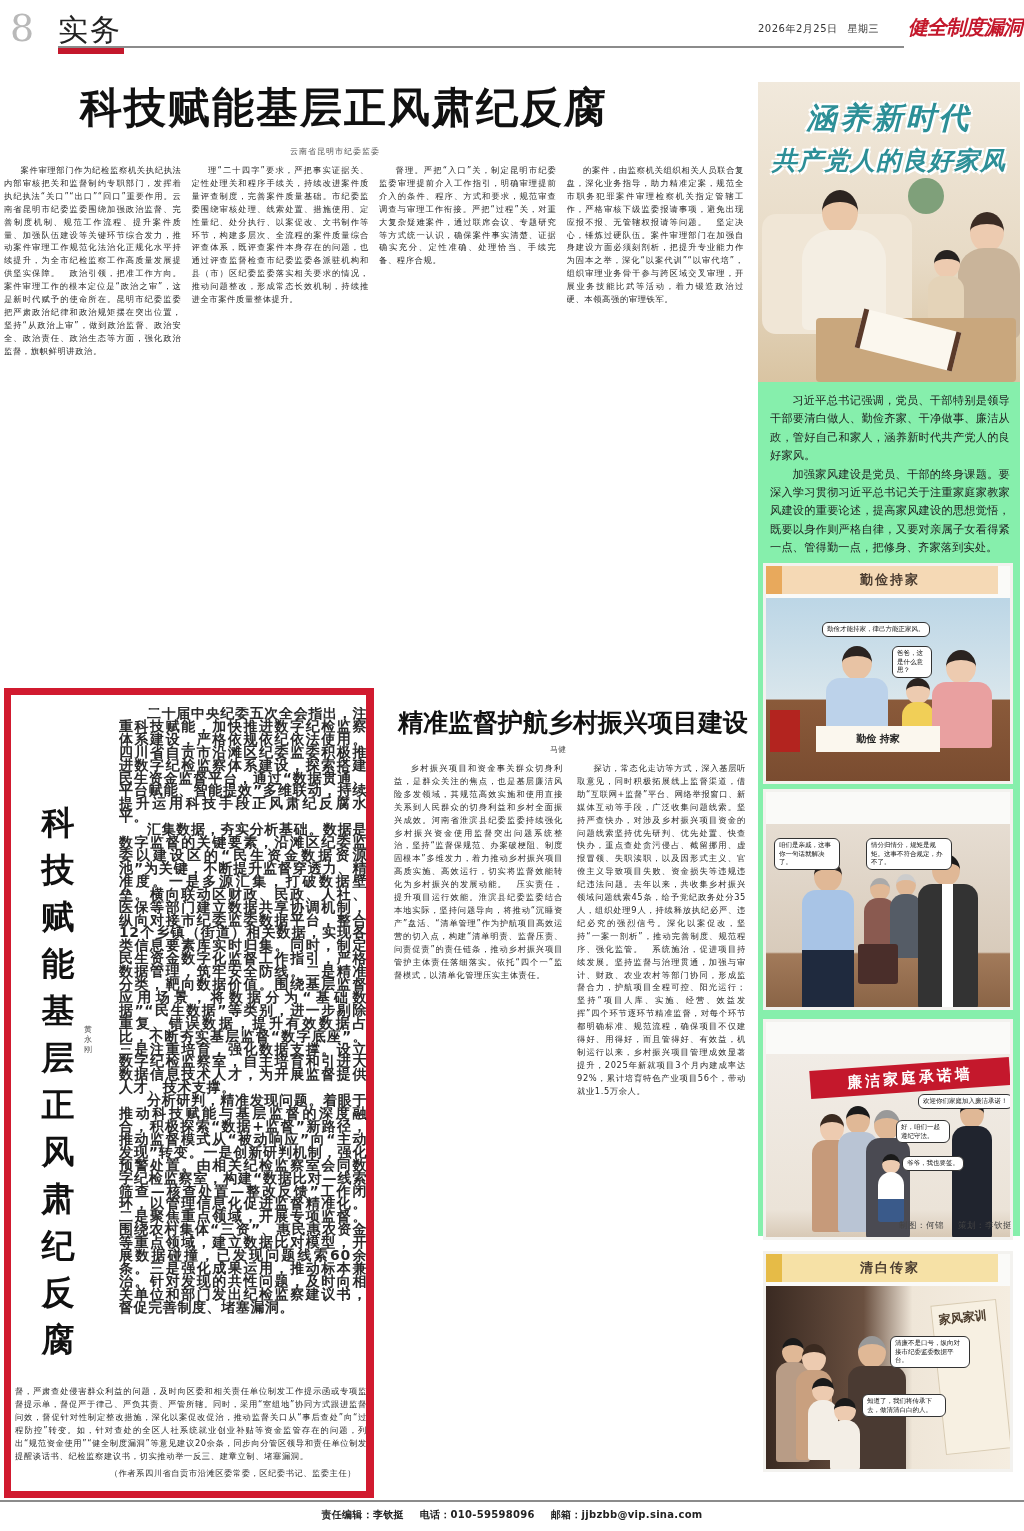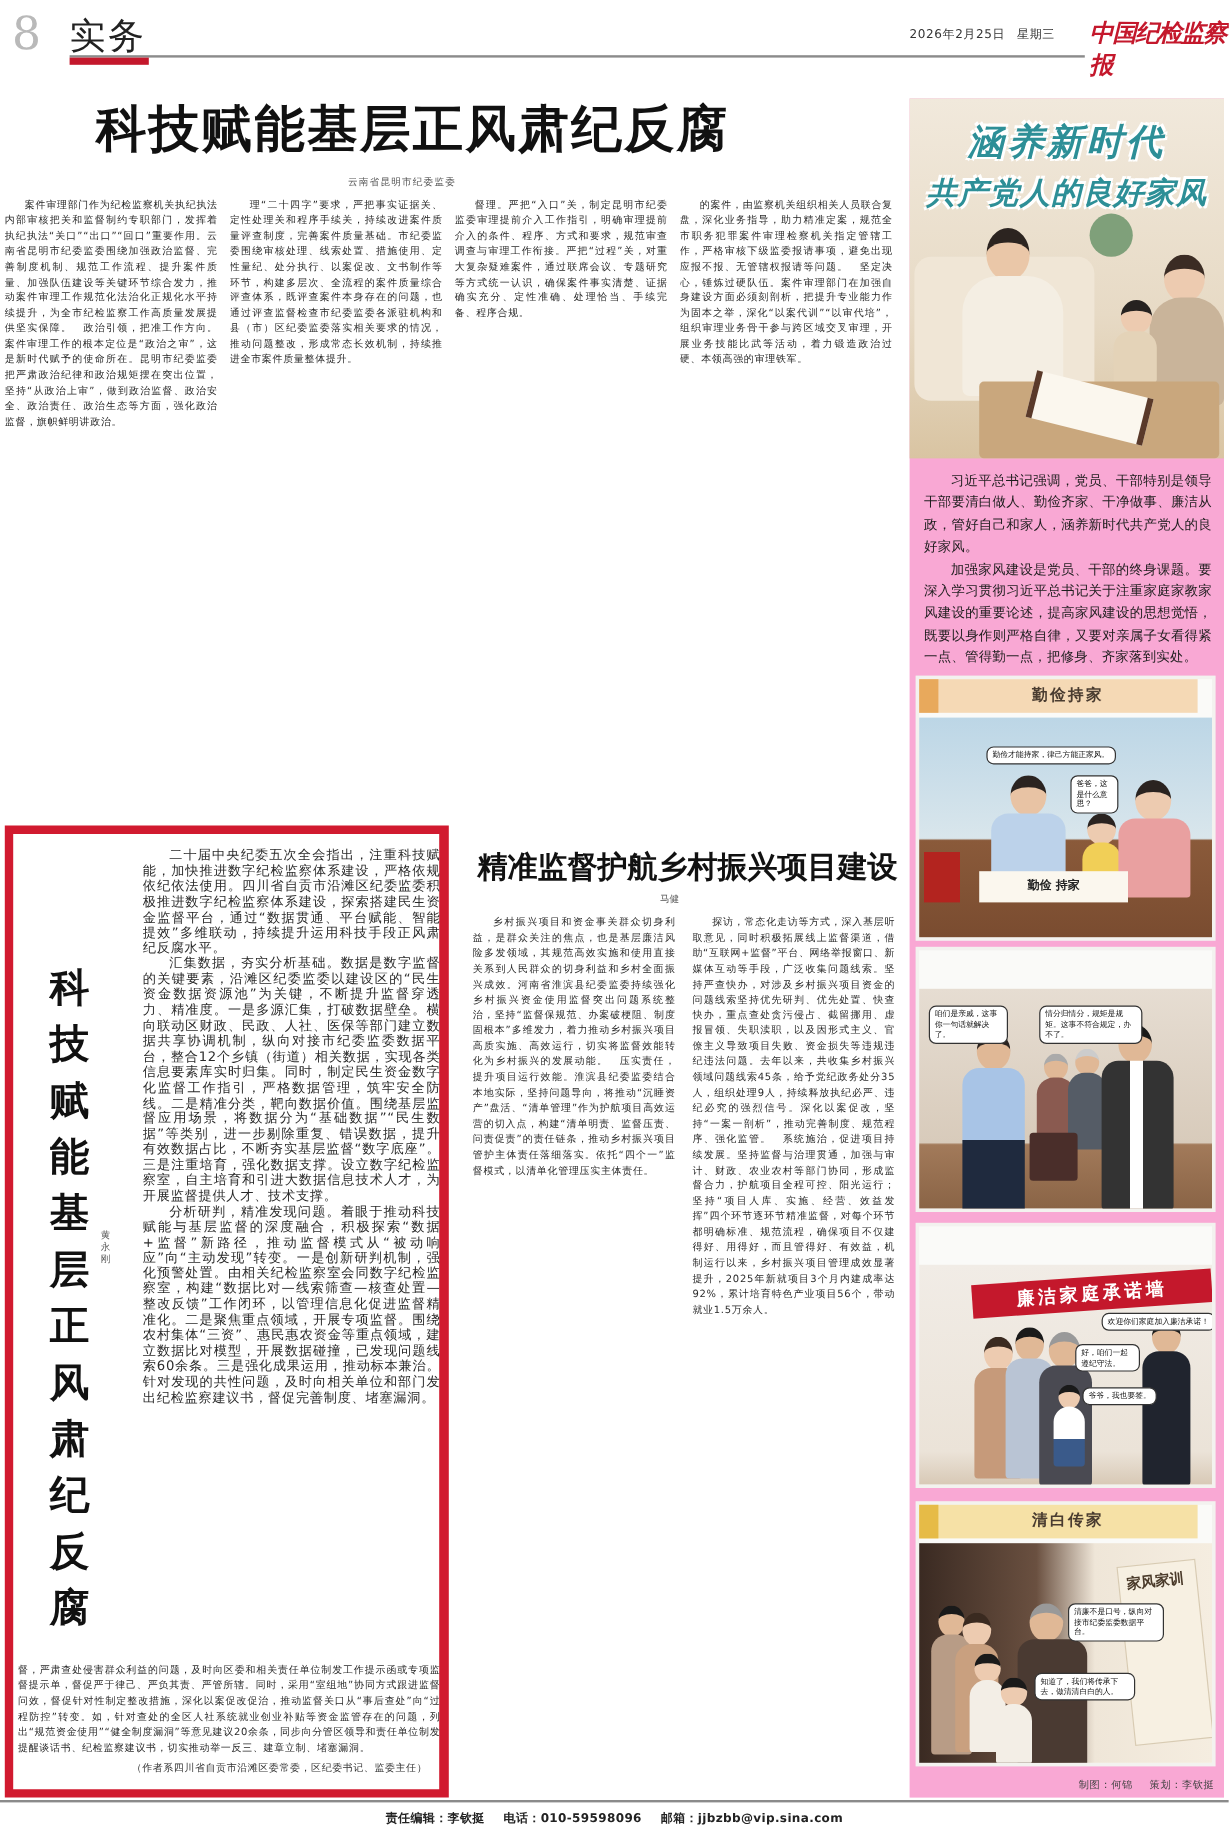--- a/index.html
+++ b/index.html
@@ -22,33 +22,33 @@
   .top-byline { position: absolute; left: 290px; top: 86px; font-size: 8px; color: #555; letter-spacing: 1px; }
   .cols { position: absolute; display: flex; gap: 10px; }
   .top-cols { left: 4px; top: 104px; width: 740px; height: 520px; }
   .col { flex: 1; font-size: 8.3px; line-height: 12.9px; color: #2a2a2a; text-align: justify; overflow: hidden; letter-spacing: 0.6px; }
   .col p { text-indent: 2em; }
 
   
   .box-article { position: absolute; left: 4px; top: 688px; width: 370px; height: 810px; border: 7px solid #d11a2f; border-right-width: 8px; }
   .box-title { position: absolute; left: 22px; top: 104px; width: 50px; font-family: "DejaVu Serif", serif; font-weight: bold; font-size: 33px; line-height: 47px; color: #111; text-align: center; }
   .box-author { position: absolute; left: 70px; top: 330px; width: 14px; font-size: 8px; line-height: 10px; color: #555; text-align: center; }
-  .box-body { position: absolute; left: 108px; top: 12px; width: 248px; font-size: 11px; line-height: 12.9px; color: #2a2a2a; text-align: justify; letter-spacing: 0.6px; height: 680px; overflow: hidden; }
+  .box-body { position: absolute; left: 108px; top: 12px; width: 248px; font-size: 14px; line-height: 12.9px; color: #2a2a2a; text-align: justify; letter-spacing: 0.6px; height: 680px; overflow: hidden; font-weight: bold; }
   .box-body p { text-indent: 2em; }
   .box-tail { position: absolute; left: 4px; top: 690px; width: 352px; font-size: 8.3px; line-height: 12.9px; color: #2a2a2a; text-align: justify; letter-spacing: 0.6px; }
   .box-note { position: absolute; right: 10px; bottom: 12px; font-size: 8.3px; color: #333; letter-spacing: 0.5px; }
 
   
   .mid-article { position: absolute; left: 380px; top: 700px; width: 368px; height: 800px; }
   .mid-title { position: absolute; left: 18px; top: 6px; font-family: "DejaVu Serif", serif; font-weight: bold; font-size: 25px; letter-spacing: 0px; color: #111; white-space: nowrap; }
   .mid-byline { position: absolute; left: 170px; top: 44px; font-size: 8px; color: #555; }
   .mid-cols { left: 14px; top: 62px; width: 352px; height: 730px; gap: 14px; }
 
   
-  .sidebar { position: absolute; left: 758px; top: 82px; width: 262px; height: 1416px; background: #f9a8d4; }
+  .sidebar { position: absolute; left: 758px; top: 82px; width: 262px; height: 1154px; background: #86efac; }
   .hero { position: absolute; left: 0; top: 0; width: 262px; height: 300px; background: linear-gradient(180deg, #f1e9dc 0%, #e7dac5 60%, #d9c4a2 100%); overflow: hidden; }
   .hero-t1, .hero-t2 { position: absolute; left: 0; width: 262px; text-align: center; font-family: "DejaVu Serif", serif; font-weight: bold; color: #2d8f97; text-shadow: 2px 2px 0 #ffffff, -2px -2px 0 #ffffff, 2px -2px 0 #fff, -2px 2px 0 #fff; font-style: italic; }
   .hero-t1 { top: 16px; font-size: 30px; letter-spacing: 3px; }
   .hero-t2 { top: 62px; font-size: 25px; letter-spacing: 1px; }
   .scene { position: absolute; }
   .sofa { left: 4px; top: 132px; width: 150px; height: 120px; background: #f0e6d6; border-radius: 14px; }
   .man { left: 40px; top: 108px; width: 90px; height: 140px; }
   .man .head { position: absolute; left: 24px; top: 0; width: 36px; height: 44px; border-radius: 50%; background: #eac7a8; border-top: 12px solid #2c2420; }
   .man .body { position: absolute; left: 4px; top: 40px; width: 84px; height: 100px; border-radius: 30px 30px 6px 6px; background: #f4eee3; }
   .woman { left: 200px; top: 130px; width: 62px; height: 120px; }
@@ -84,21 +84,21 @@
 <body>
 
 <header class="masthead">
   <div class="page-num">8</div>
   <div class="section-name">实务</div>
   <div class="head-rule"></div>
   <div class="section-bar"></div>
   <div class="head-date">
     <span style="margin-left:0">2026年2月25日</span><span>星期三</span>
   </div>
-  <div class="brand">中国纪检监察报</div>
+  <div class="brand">健全制度漏洞</div>
 </header>
 
 <article class="top-article">
   <h1 class="top-title">科技赋能基层正风肃纪反腐</h1>
   <div class="top-byline">云南省昆明市纪委监委</div>
   <div class="cols top-cols">
     <div class="col">
         <p>案件审理部门作为纪检监察机关执纪执法内部审核把关和监督制约专职部门，发挥着执纪执法“关口”“出口”“回口”重要作用。云南省昆明市纪委监委围绕加强政治监督、完善制度机制、规范工作流程、提升案件质量、加强队伍建设等关键环节综合发力，推动案件审理工作规范化法治化正规化水平持续提升，为全市纪检监察工作高质量发展提供坚实保障。　政治引领，把准工作方向。案件审理工作的根本定位是“政治之审”，这是新时代赋予的使命所在。昆明市纪委监委把严肃政治纪律和政治规矩摆在突出位置，坚持“从政治上审”，做到政治监督、政治安全、政治责任、政治生态等方面，强化政治监督，旗帜鲜明讲政治。</p>
       </div>
     <div class="col">

